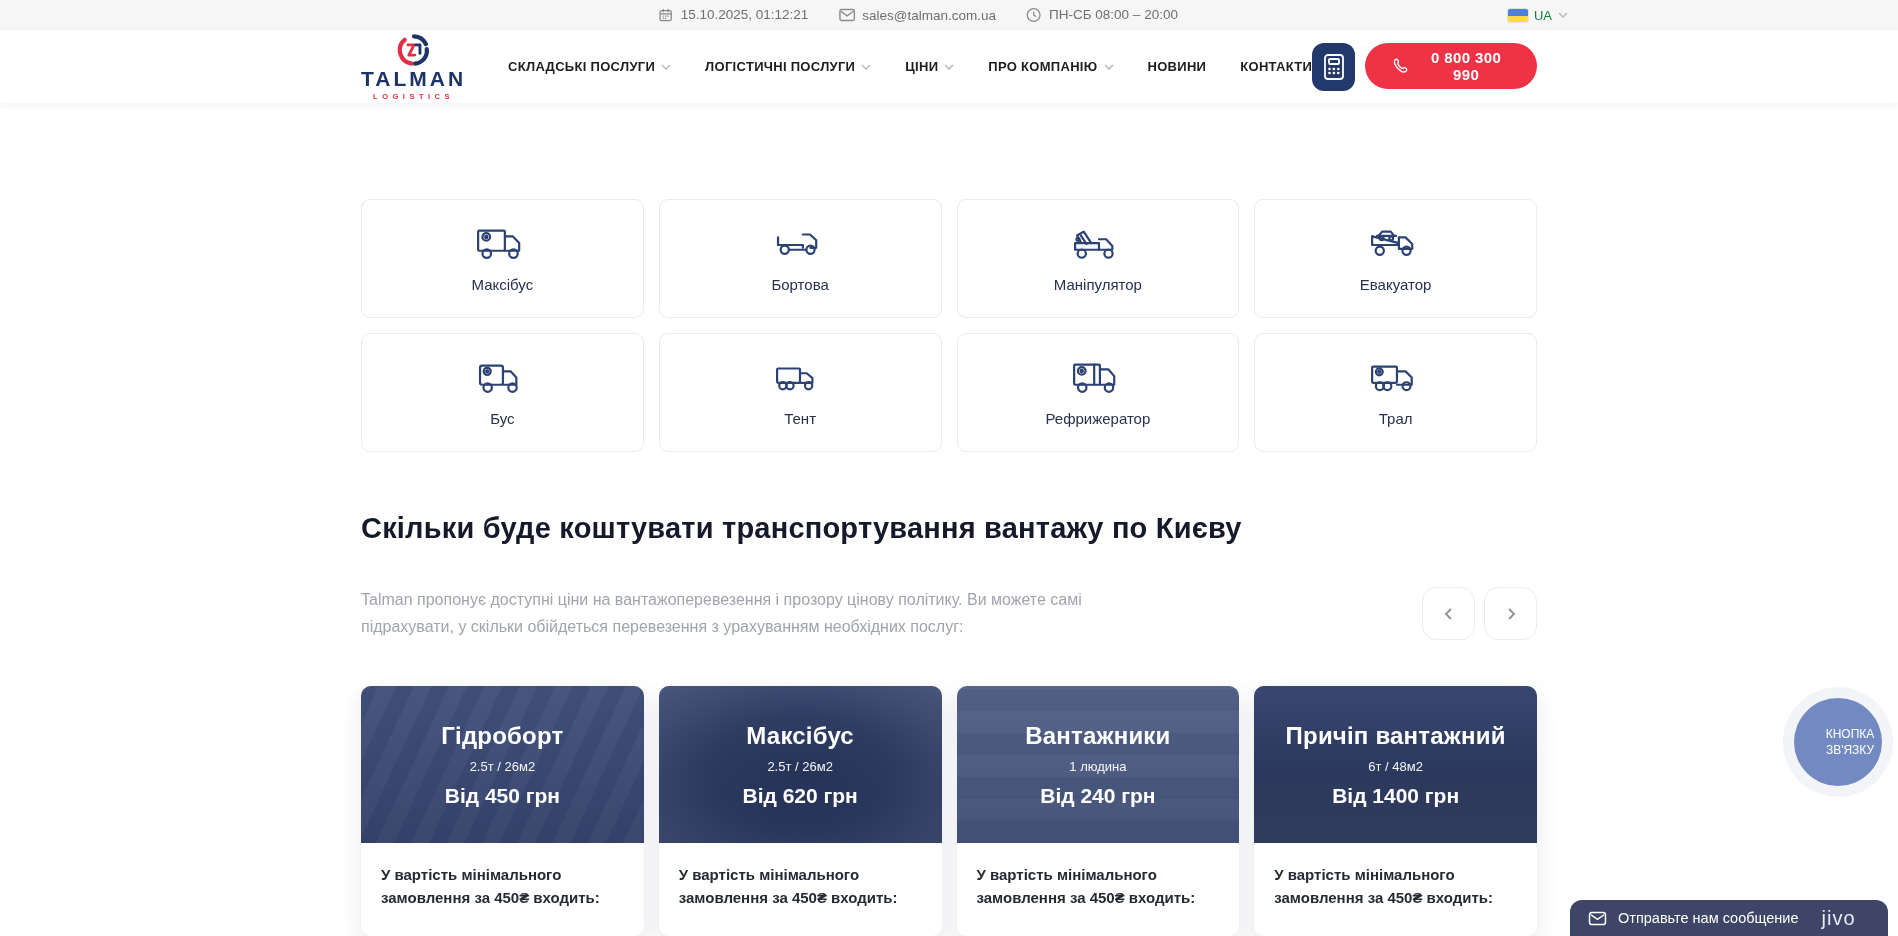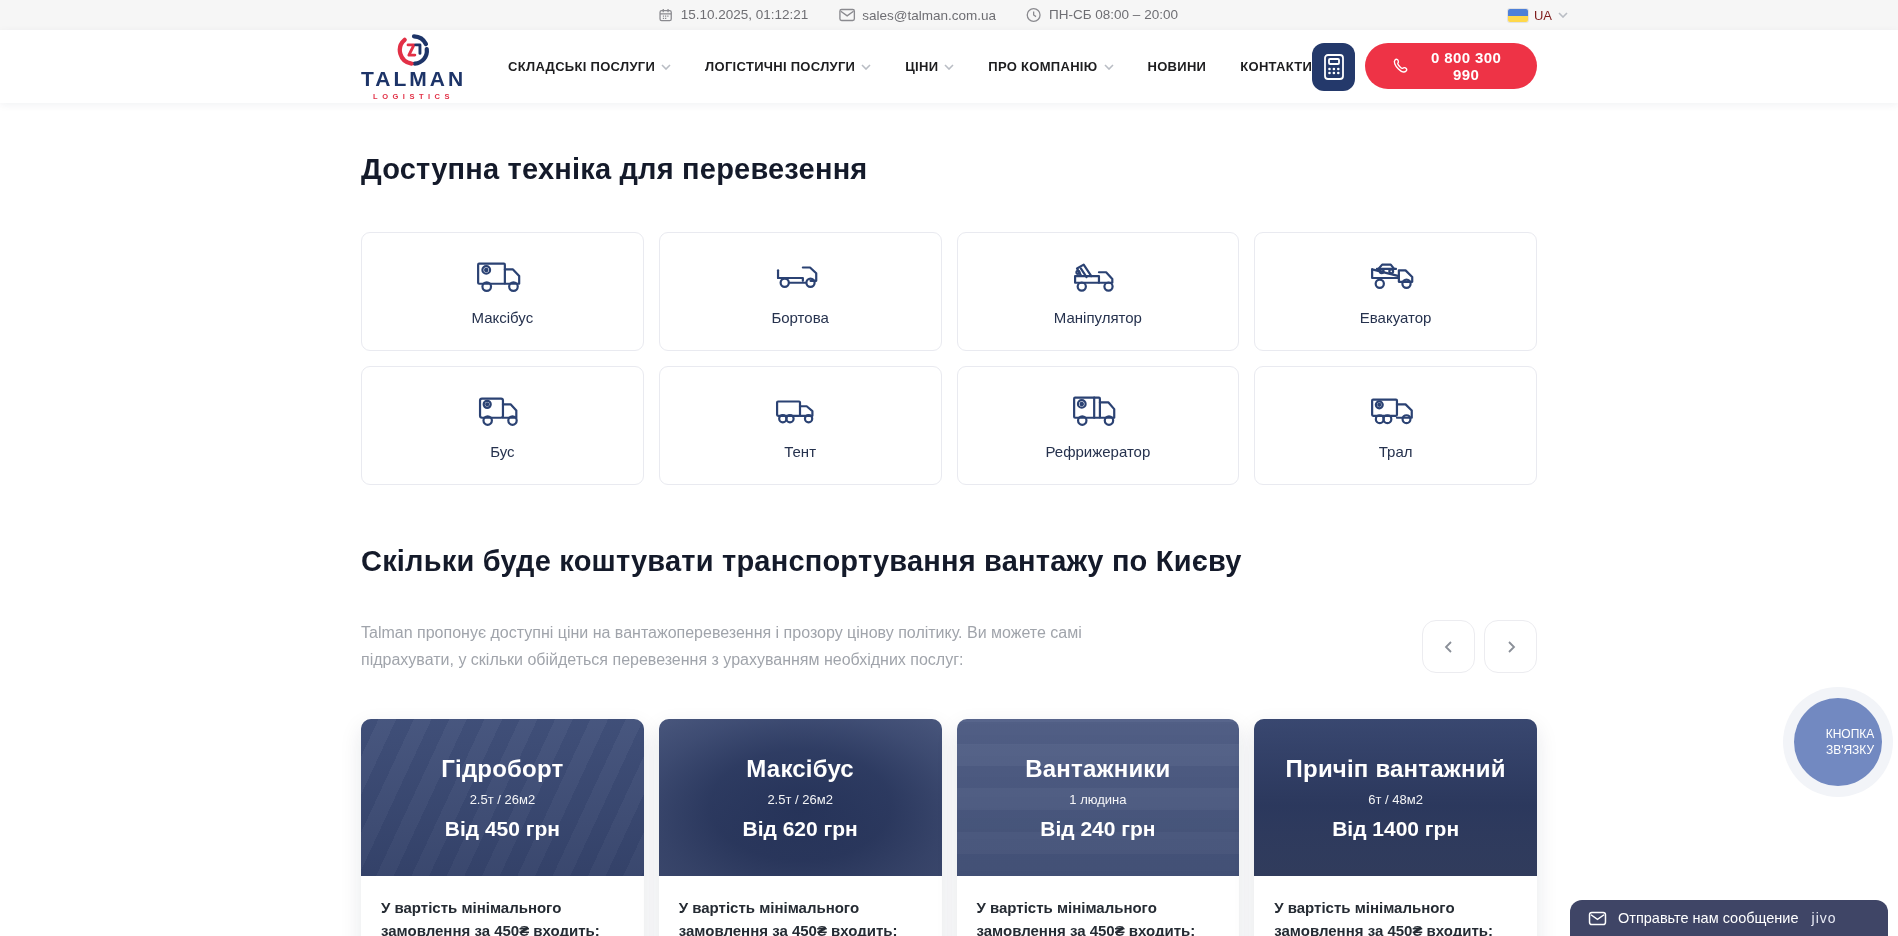--- a/index.html
+++ b/index.html
@@ -15,21 +15,21 @@
   }
   .container{width:1176px;margin:0 auto;}
 
   
   .topbar{height:30px;background:#f6f6f6;position:relative;display:flex;align-items:center;}
   .topbar-center{position:absolute;left:50%;top:0;height:30px;transform:translateX(-56%);
     display:flex;align-items:center;gap:30px;white-space:nowrap;}
   .tb-item{display:flex;align-items:flex-start;gap:7px;font-size:13.5px;color:var(--gray-text);}
   .tb-item svg{display:block;stroke:#8a8a8f;}
   .lang{position:absolute;right:330px;top:0;height:30px;display:flex;align-items:center;gap:6px;
-    font-size:13px;color:#7f1d1d;cursor:pointer;}
+    font-size:13px;color:#15803d;cursor:pointer;}
   .flag{width:20px;height:13px;display:inline-block;border-radius:2px;overflow:hidden;box-shadow:0 0 0 1px rgba(0,0,0,.08);}
   .flag .f-b{display:block;height:7px;background:#4e80d8;}
   .flag .f-y{display:block;height:6px;background:#ffd84b;}
   .chev{display:block;stroke:#b9bdc4;fill:none;stroke-width:1.6;}
 
   
   header{height:73px;background:#fff;box-shadow:0 2px 8px rgba(20,30,60,.06);position:relative;z-index:5;}
   .header-inner{height:73px;display:flex;align-items:center;}
   .logo{display:flex;flex-direction:column;align-items:center;cursor:pointer;margin-right:30px;}
   .logo-emblem{width:34px;height:34px;margin-bottom:1px;}
@@ -89,21 +89,21 @@
   
   .chat-halo{position:absolute;left:1783px;top:687px;width:110px;height:110px;border-radius:50%;
     background:#f2f4f8;display:flex;align-items:center;justify-content:center;z-index:20;cursor:pointer;}
   .chat-circle{width:88px;height:88px;border-radius:50%;background:var(--chat-blue);
     display:flex;align-items:center;justify-content:flex-end;text-align:center;}
   .chat-label{color:#fff;font-size:12px;line-height:1.35;width:64px;}
   .jivo{position:absolute;right:10px;bottom:0;width:318px;height:36px;background:var(--jivo-bg);
     border-radius:12px 12px 0 0;display:flex;align-items:center;gap:11px;padding:0 18px;z-index:21;cursor:pointer;}
   .jivo svg{stroke:#fff;flex:none;}
   .jivo-text{color:#fff;font-size:14.5px;white-space:nowrap;}
-  .jivo-brand{color:#e8eaf5;font-size:14px;letter-spacing:1px;margin-left:2px;}
+  .jivo-brand{color:#e8eaf5;font-size:20px;letter-spacing:1px;margin-left:12px;}
 </style>
 </head>
 <body>
 
 <div class="topbar">
   <div class="topbar-center">
     <span class="tb-item">
       <span>
         <svg width="16" height="16" viewBox="0 0 20 20" fill="none" stroke-width="1.6">
             <rect x="3" y="4.5" width="14" height="12.5" rx="2"></rect>
@@ -214,21 +214,20 @@
         </svg>
         <span>0 800 300 990</span>
       </button>
     </div>
   </div>
 </header>
 
 <main class="container">
 
   <section class="vehicles-block">
-    <h2 class="section-title">Доступна техніка для перевезення</h2>
     <div class="vgrid">
 
         <div class="vcard">
           <span class="vicon">
             <svg viewBox="0 0 60 44">
               <g fill="none" stroke="currentColor" stroke-width="2.3" stroke-linecap="round" stroke-linejoin="round">
                 <rect x="5" y="7" width="28" height="21" rx="1"></rect>
                 <circle cx="13.5" cy="13.5" r="4"></circle>
                 <circle cx="13.5" cy="13.5" r="1.2"></circle>
                 <path d="M33 13h8.5l6.5 7v8h-15"></path>

